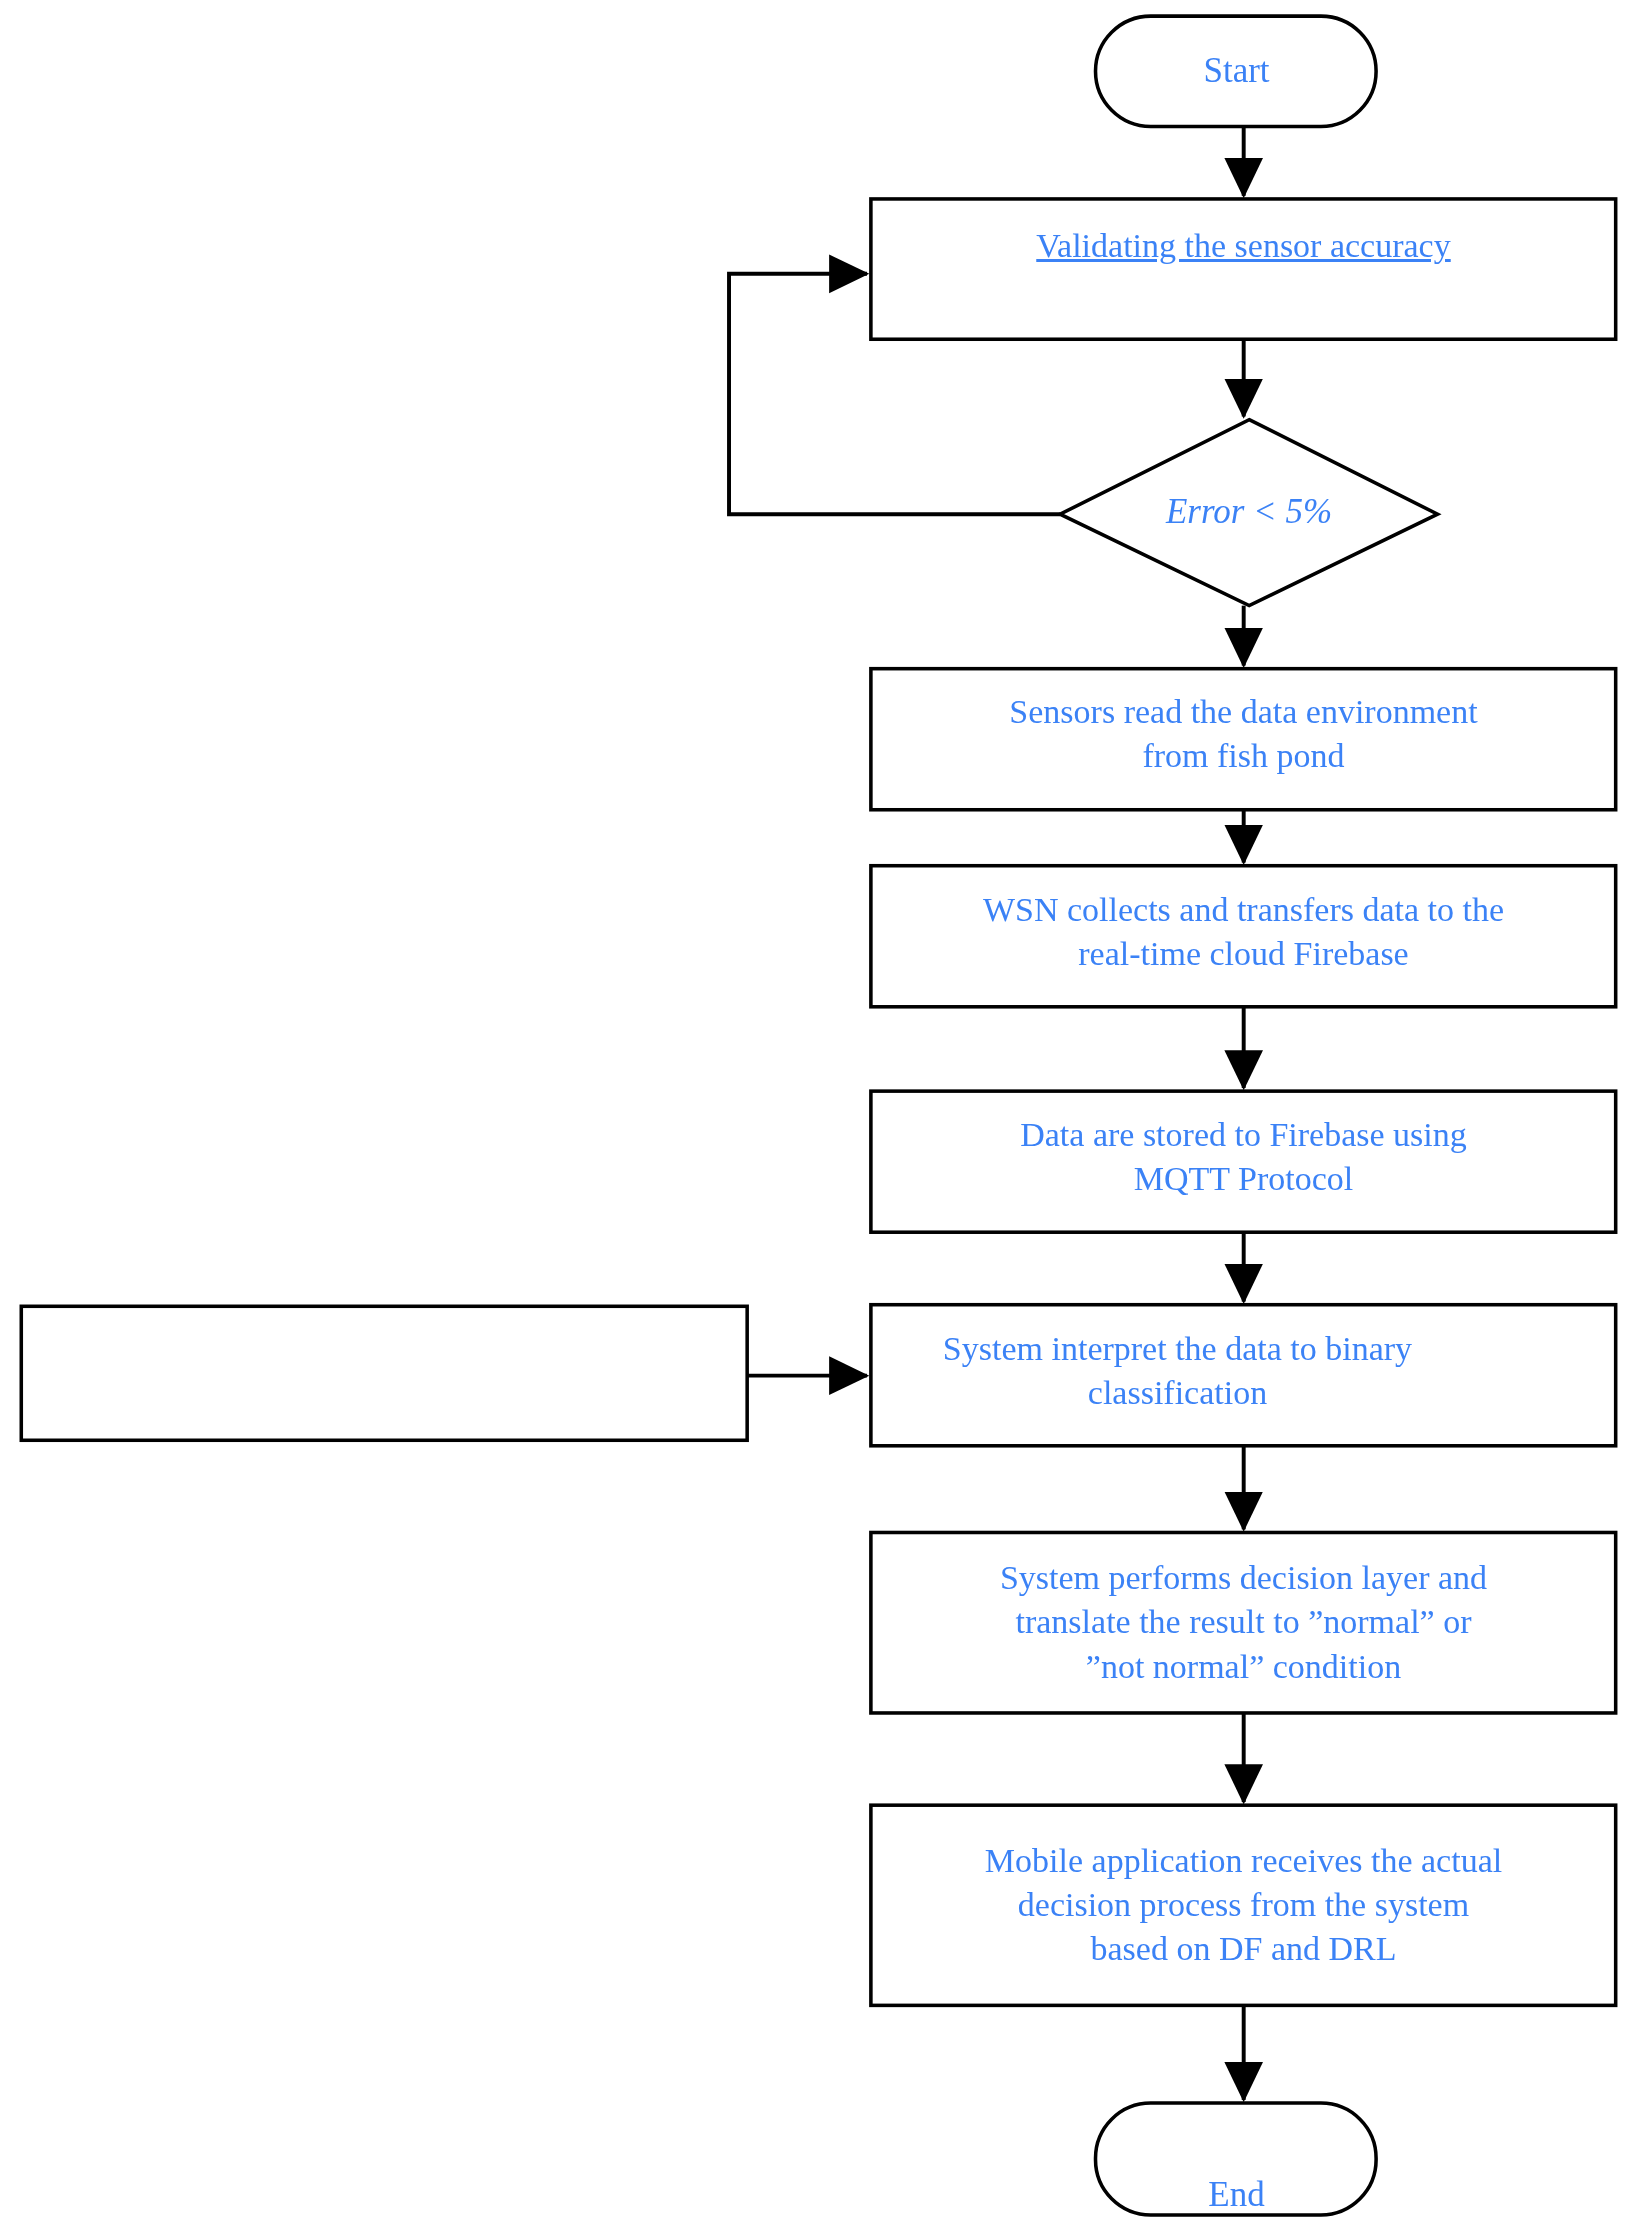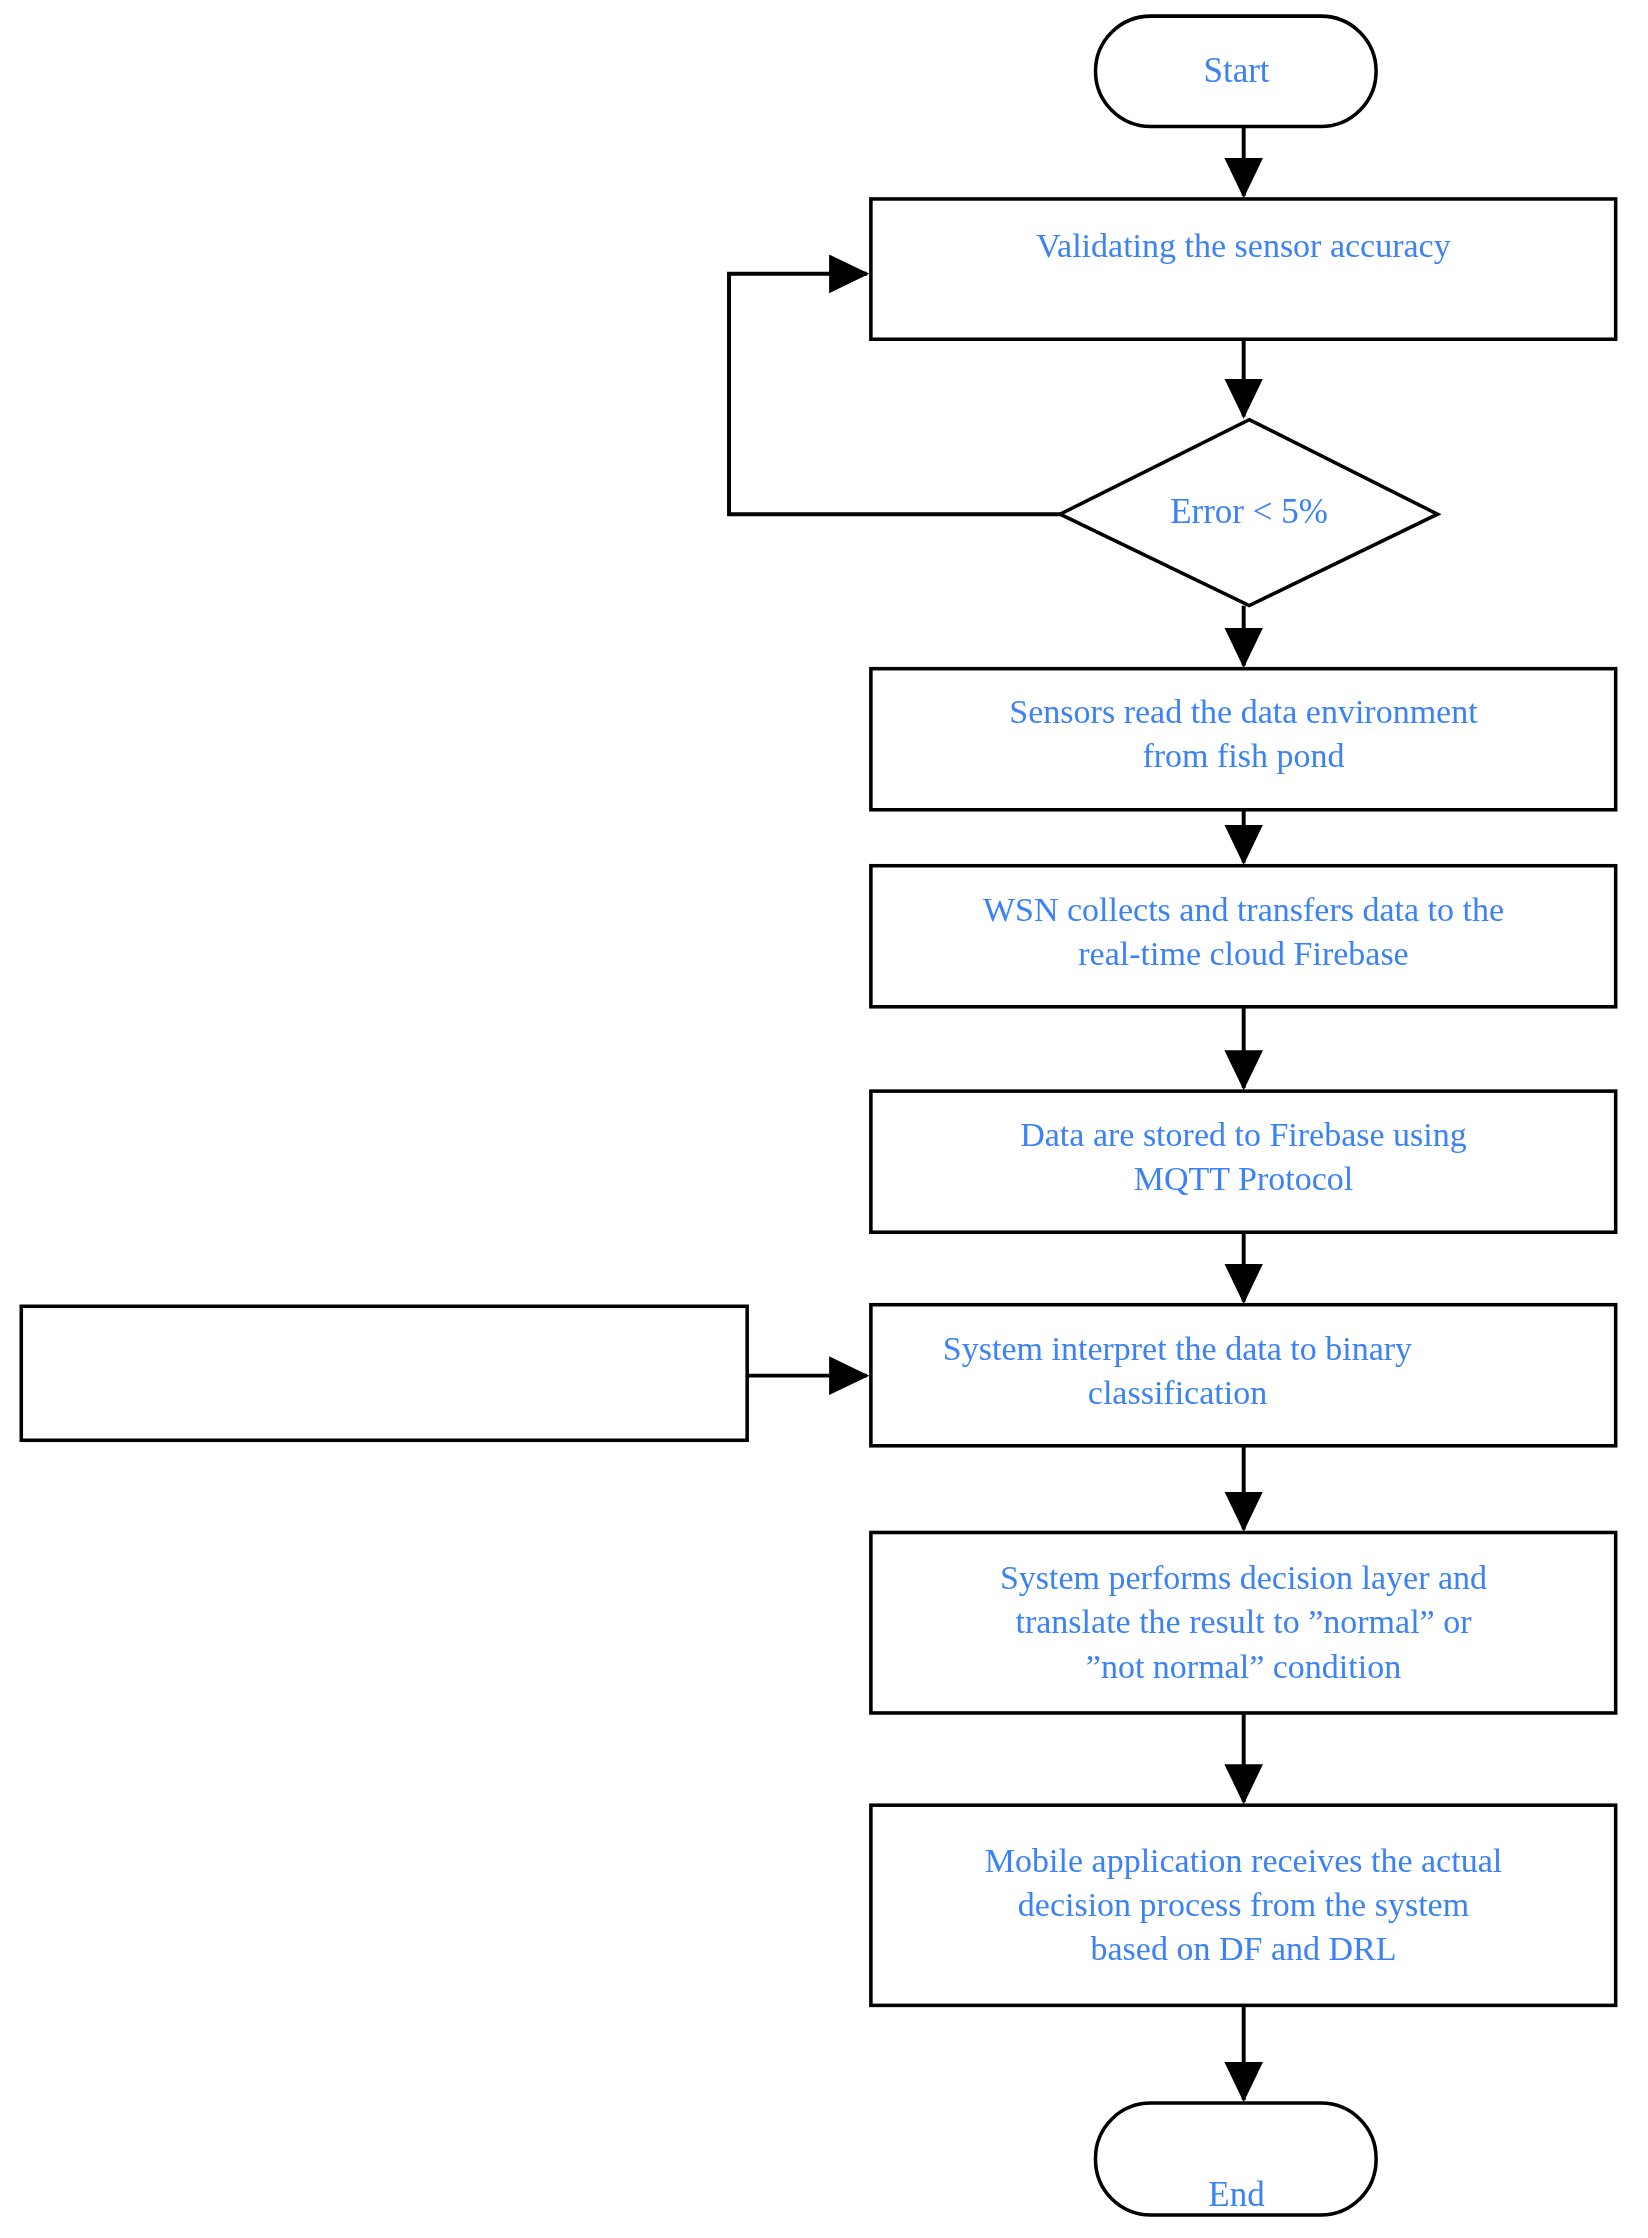--- a/index.html
+++ b/index.html
@@ -103,23 +103,23 @@
 
     <path d="M 1578 1834 L 1578 1940" fill="none" stroke="#000000" stroke-width="5" marker-end="url(#arrowhead)"></path>
 
     <path d="M 1578 2173 L 1578 2286" fill="none" stroke="#000000" stroke-width="5" marker-end="url(#arrowhead)"></path>
 
     <path d="M 1578 2544 L 1578 2664" fill="none" stroke="#000000" stroke-width="5" marker-end="url(#arrowhead)"></path>
   </svg>
 
   <div class="node-label terminator-label" style="left:1096px; top:16px; width:281px; height:110px;">Start</div>
 
-  <div class="node-label" style="left:871px; top:199px; width:745px; height:95px;">Validating the sensor accuracy</div>
+  <div class="node-label" style="left:871px; top:199px; width:745px; height:95px;text-decoration:underline;">Validating the sensor accuracy</div>
 
-  <div class="node-label decision-label" style="left:1060px; top:419px; width:378px; height:186px;">Error &lt; 5%</div>
+  <div class="node-label decision-label" style="left:1060px; top:419px; width:378px; height:186px;font-style:italic;">Error &lt; 5%</div>
 
   <div class="node-label" style="left:871px; top:668px; width:745px; height:132px;">Sensors read the data environment
 from fish pond</div>
 
   <div class="node-label" style="left:871px; top:866px; width:745px; height:132px;text-align:center;">WSN collects and transfers data to the
 real-time cloud Firebase</div>
 
   <div class="node-label" style="left:871px; top:1091px; width:745px; height:132px;">Data are stored to Firebase using
 MQTT Protocol</div>
 

